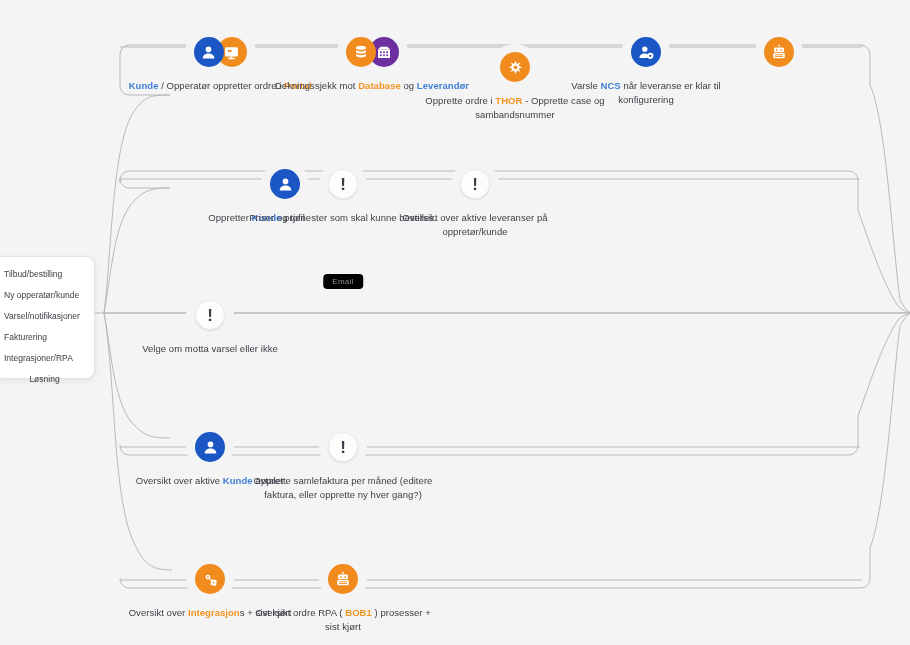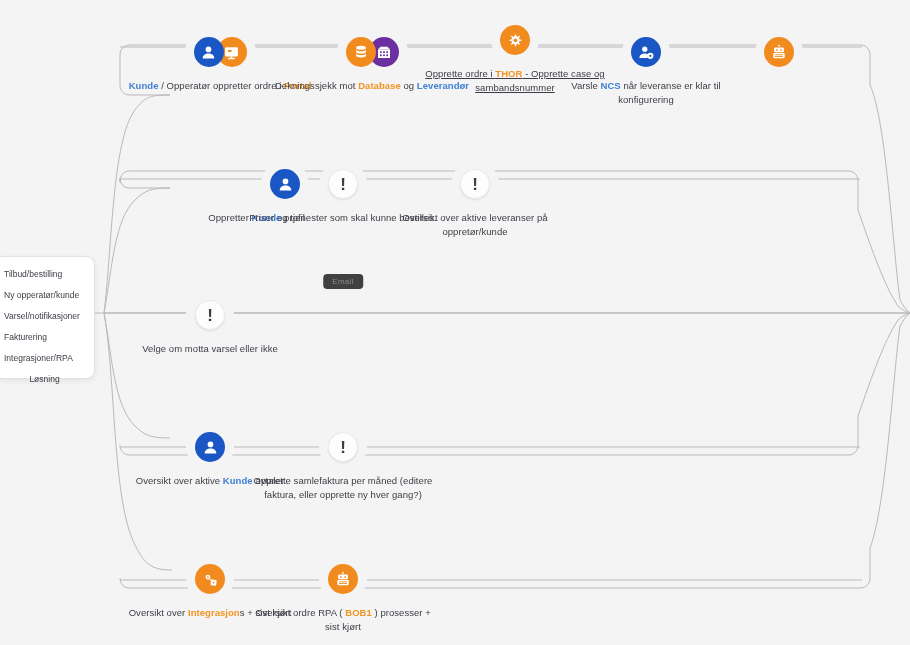--- a/index.html
+++ b/index.html
@@ -62,21 +62,21 @@
     color:#3c3c46;
     letter-spacing:.05px;
   }
   .hl-blue{color:#3f7fd6;font-weight:600;}
   .hl-orange{color:#f2941f;font-weight:600;}
 
   
   .badge{
     position:absolute;
     transform:translateX(-50%);
-    background:#404040;
+    background:#000000;
     color:#8b8b92;
     font-size:8px;
     letter-spacing:.3px;
     padding:3px 9px;
     border-radius:4px;
     white-space:nowrap;
   }
 
   
   #legend{
@@ -189,21 +189,21 @@
             <rect x="10.7" y="15.6" width="2.6" height="2.6" fill="#6b2fa0"></rect>
             <rect x="15.4" y="15.6" width="2.6" height="2.6" fill="#6b2fa0"></rect>
           </svg>
       </div>
     </div>
     <div class="label">
       <span>Dekningssjekk mot </span><span class="hl-orange">Database</span><span> og </span><span class="hl-blue">Leverandør</span>
     </div>
   </div>
 
-  <div class="node wide" style="left:515px;top:21px;text-decoration:underline;">
+  <div class="node wide" style="left:515px;top:48px;">
     <div class="icon-row">
       <div class="ic orange">
         <svg width="17" height="17" viewBox="0 0 24 24" fill="#fff">
             <path d="M12 2.6l2.1 4.6 4.6-2.1-2.1 4.6 4.6 2.1-4.6 2.1 2.1 4.6-4.6-2.1L12 21l-2.1-4.6-4.6 2.1 2.1-4.6L2.8 11.8l4.6-2.1-2.1-4.6 4.6 2.1z"></path>
             <circle cx="12" cy="11.8" r="2.6" fill="#f28b1e"></circle>
           </svg>
       </div>
     </div>
     <div class="label">
       <span>Opprette ordre i </span><span class="hl-orange">THOR</span><span> - Opprette case og sambandsnummer</span>

